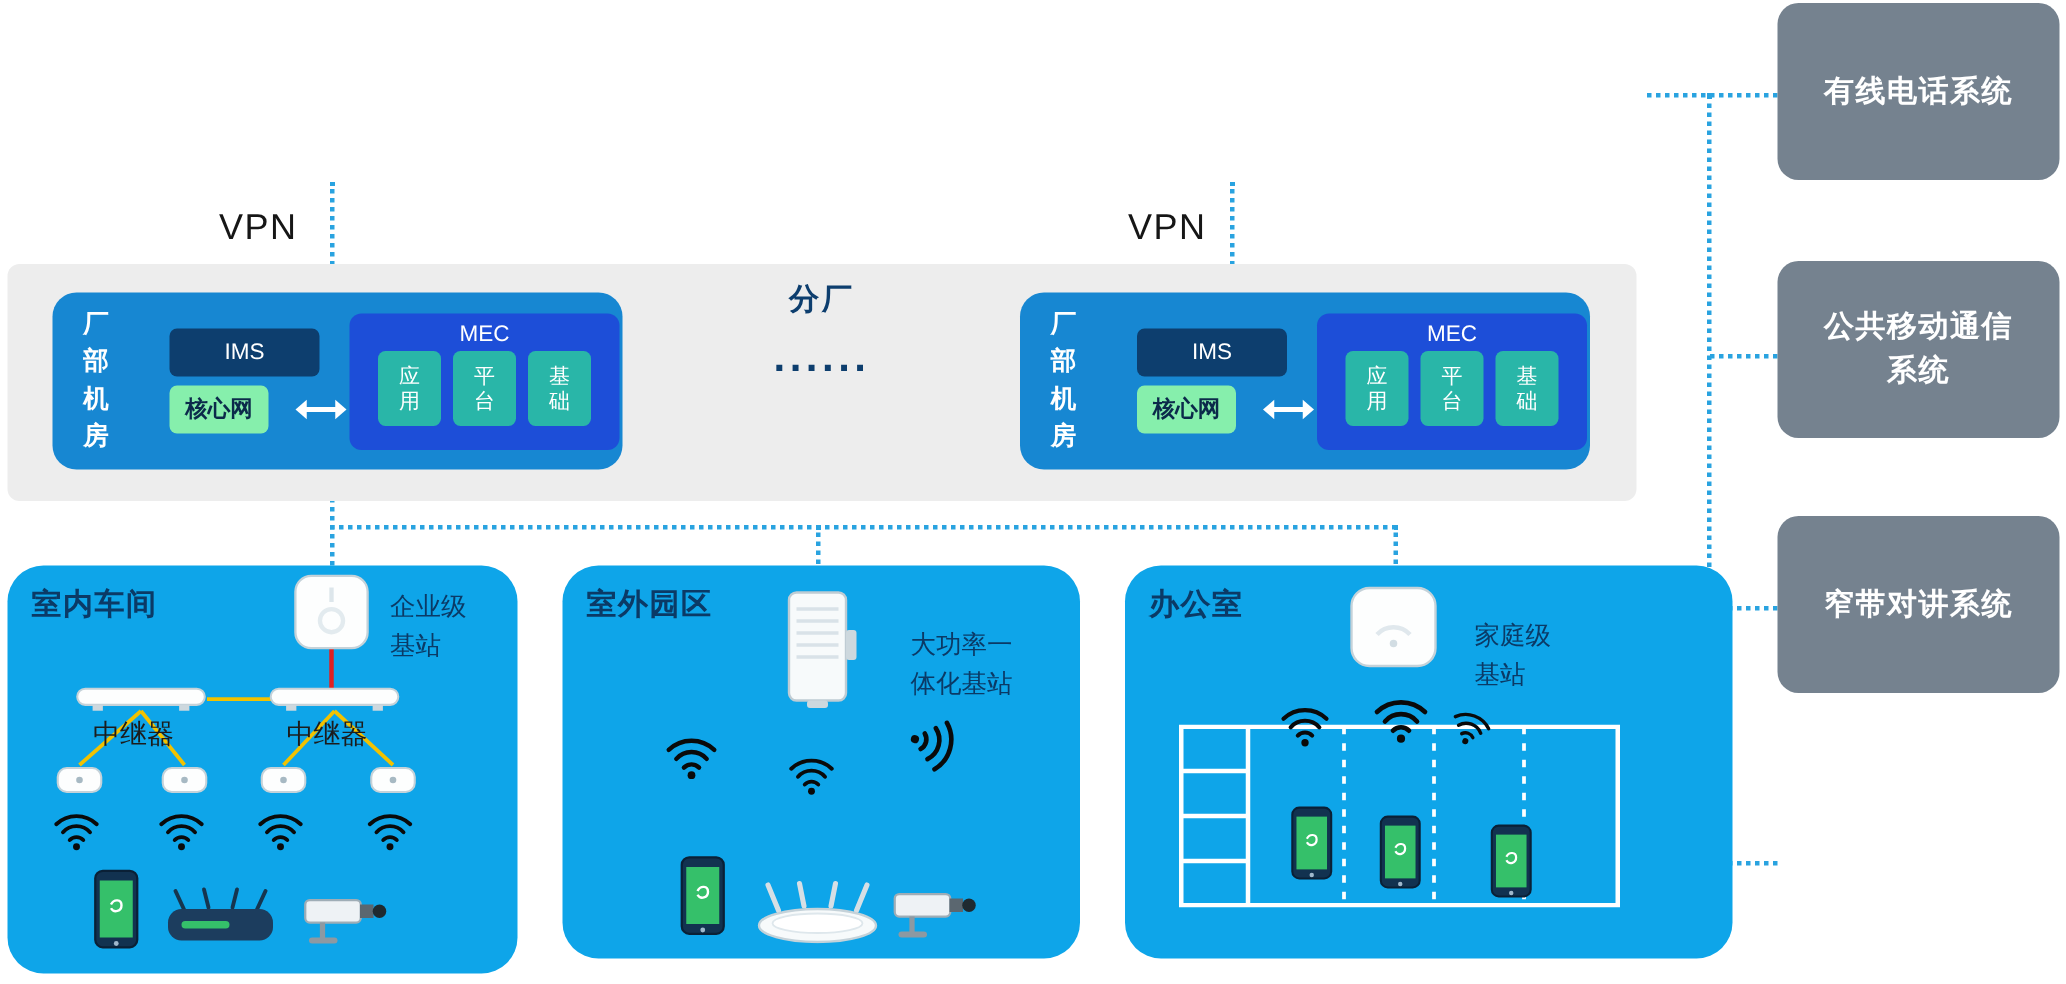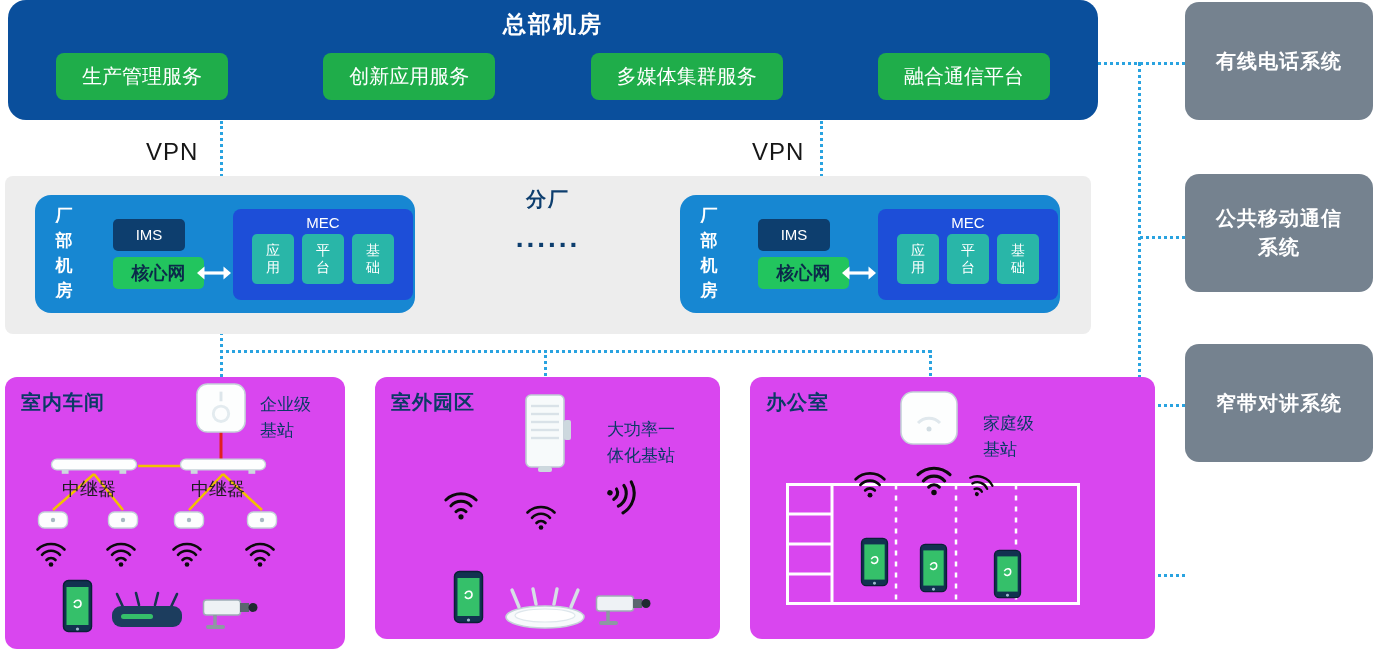--- a/index.html
+++ b/index.html
@@ -18,31 +18,31 @@
 
   
   .branch { position:absolute; left:5px; top:176px; width:1086px; height:158px; background:#ededed; border-radius:8px; }
   .branch-title { position:absolute; left:0; right:0; top:10px; text-align:center; color:#0d3e6e; font-size:20px; font-weight:bold; letter-spacing:2px; }
   .branch-ellipsis { position:absolute; left:0; right:0; top:46px; text-align:center; color:#0d3e6e; font-size:28px; font-weight:bold; letter-spacing:3px; }
 
   
   .room { position:absolute; top:195px; width:380px; height:118px; background:#1787d2; border-radius:16px; }
   .room1 { left:35px; } .room2 { left:680px; }
   .room-name { position:absolute; left:16px; top:8px; width:26px; color:#fff; font-weight:bold; font-size:17px; line-height:25px; text-align:center; white-space:pre-line; }
-  .ims { position:absolute; left:78px; top:24px; width:72px; height:32px; background:#0d3e6e; border-radius:5px; color:#fff; font-size:15px; text-align:center; line-height:32px; }
-  .core { position:absolute; left:78px; top:62px; width:91px; height:32px; background:#22c55e; border-radius:5px; color:#0b2a4a; font-weight:bold; font-size:18px; text-align:center; line-height:32px; }
+  .ims { position:absolute; left:78px; top:24px; width:100px; height:32px; background:#0d3e6e; border-radius:5px; color:#fff; font-size:15px; text-align:center; line-height:32px; }
+  .core { position:absolute; left:78px; top:62px; width:66px; height:32px; background:#86efac; border-radius:5px; color:#0b2a4a; font-weight:bold; font-size:15px; text-align:center; line-height:32px; }
   .link-arrow { position:absolute; left:160px; top:69px; width:38px; height:18px; }
   .mec { position:absolute; left:198px; top:14px; width:180px; height:91px; background:#1d4ed8; border-radius:8px; }
   .mec-title { text-align:center; color:#fff; font-size:15px; margin-top:5px; }
   .mec-items { display:flex; justify-content:center; gap:8px; margin-top:3px; }
   .mec-item { width:42px; height:50px; background:#29b6a8; border-radius:5px; color:#fff; font-size:14px; line-height:1.25;
               display:flex; align-items:center; justify-content:center; text-align:center; white-space:pre-line; }
 
   
-  .zone { position:absolute; top:377px; background:#d946ef; border-radius:12px; }
+  .zone { position:absolute; top:377px; background:#0ea5e9; border-radius:24px; }
   .zone1 { left:5px; width:340px; height:272px; }
   .zone2 { left:375px; width:345px; height:262px; }
   .zone3 { left:750px; width:405px; height:262px; }
   .zone-title { position:absolute; left:16px; top:12px; font-size:20px; font-weight:bold; color:#0b3a66; letter-spacing:1px; }
   .station-label { position:absolute; font-size:17px; color:#0b3a66; white-space:pre-line; line-height:1.5; }
   .small-label { position:absolute; font-size:18px; color:#1c1c1c; }
   .icon { position:absolute; }
   .cables { position:absolute; left:0; top:0; }
 
   
@@ -145,29 +145,20 @@
   <div class="dot-v" style="left:220px;top:313px;height:70px"></div>
   <div class="dot-h" style="left:220px;top:350px;width:711px"></div>
   <div class="dot-v" style="left:544px;top:350px;height:44px"></div>
   <div class="dot-v" style="left:929px;top:350px;height:44px"></div>
   <div class="dot-h" style="left:1098px;top:62px;width:87px"></div>
   <div class="dot-v" style="left:1138px;top:62px;height:516px"></div>
   <div class="dot-h" style="left:1140px;top:236px;width:45px"></div>
   <div class="dot-h" style="left:1140px;top:404px;width:45px"></div>
   <div class="dot-h" style="left:1140px;top:574px;width:45px"></div>
 
-  <div class="banner">
-    <div class="banner-title">总部机房</div>
-    <div class="services">
-      <div class="service">生产管理服务</div>
-      <div class="service">创新应用服务</div>
-      <div class="service">多媒体集群服务</div>
-      <div class="service">融合通信平台</div>
-    </div>
-  </div>
 
   <div class="vpn vpn-left">VPN</div>
   <div class="vpn vpn-right">VPN</div>
 
   <div class="branch">
     <div class="branch-title">分厂</div>
     <div class="branch-ellipsis">......</div>
   </div>
 
   <div class="room room1">

